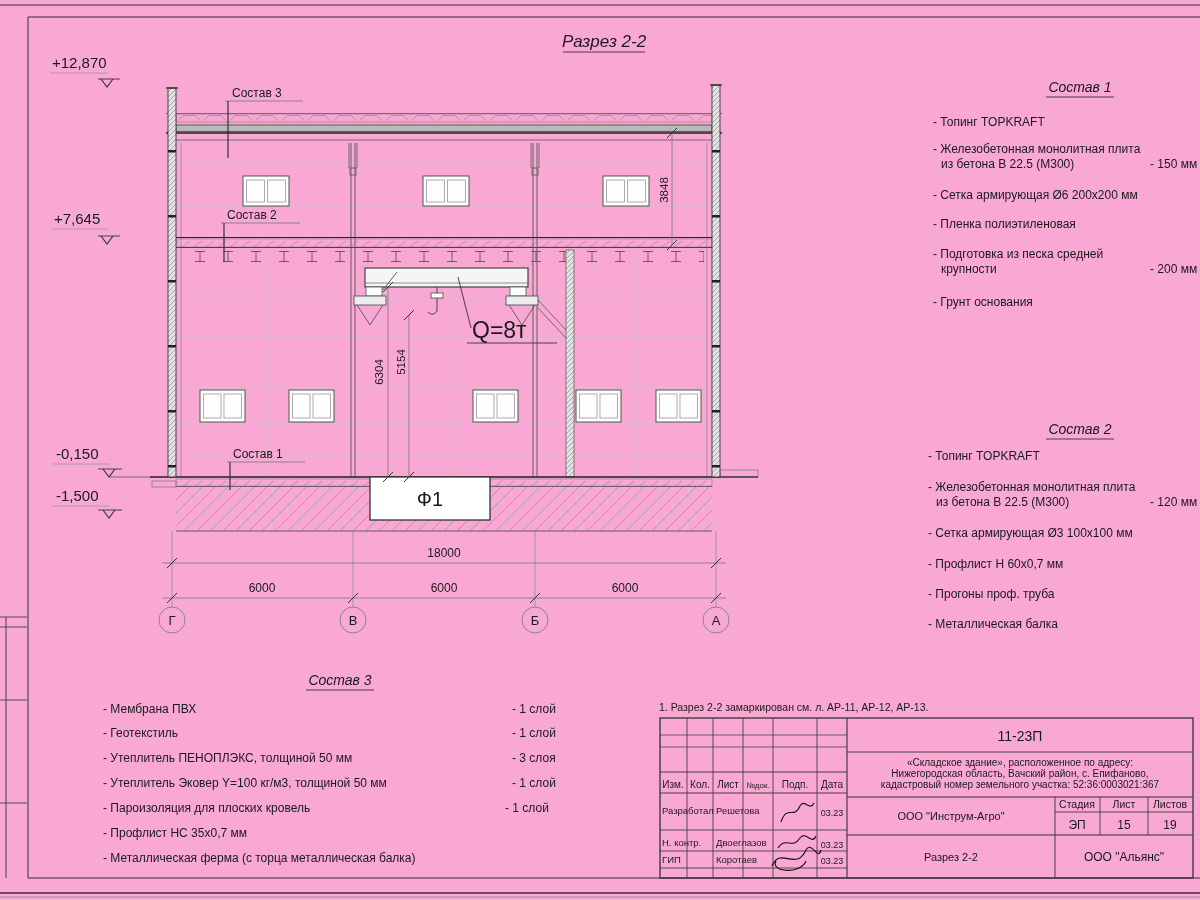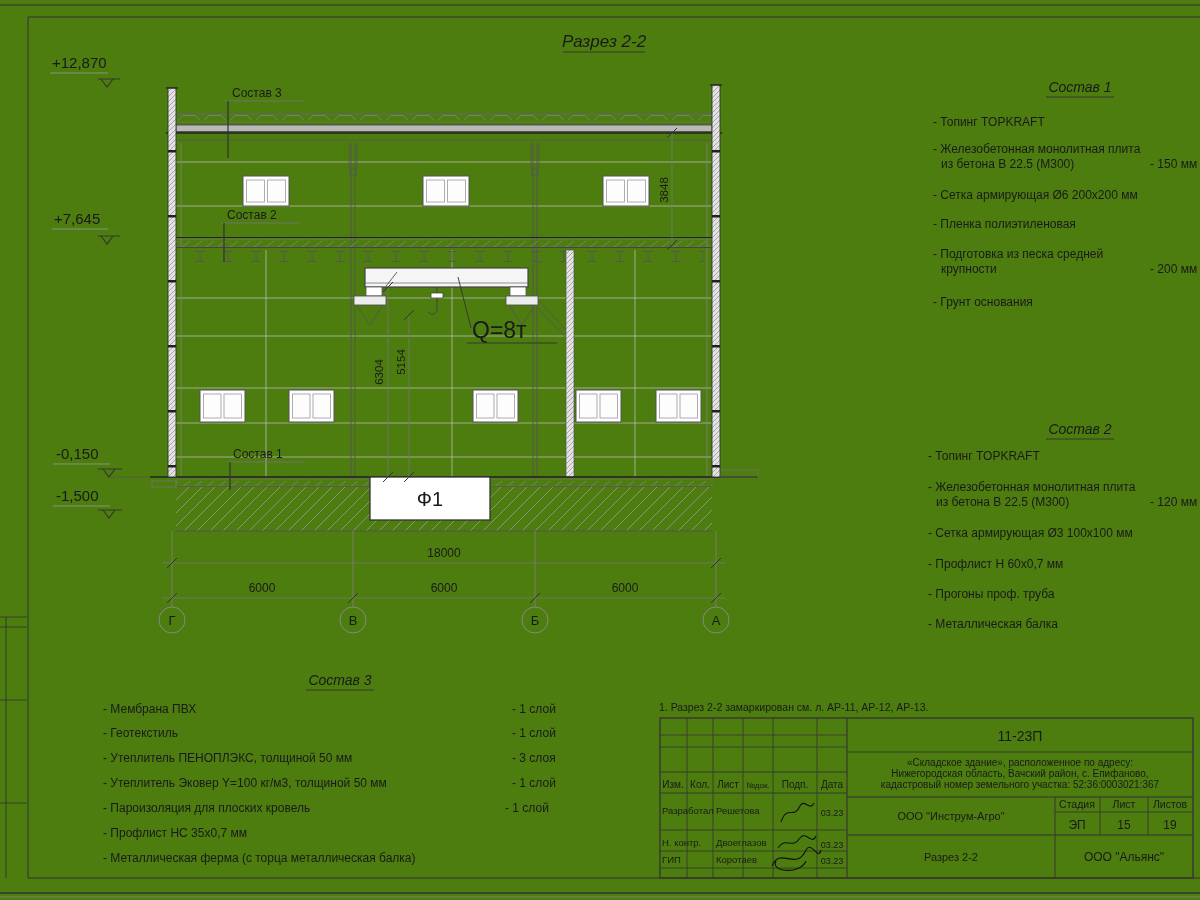--- a/index.html
+++ b/index.html
@@ -1,16 +1,16 @@
 <!DOCTYPE html>
 <html><head>
 <meta charset="utf-8">
 <style>
   html,body{margin:0;padding:0;background:#ffffff;}
-  .sheet{width:1200px;height:900px;position:relative;background:#4d7c0f;overflow:hidden;}
+  .sheet{width:1200px;height:900px;position:relative;background:#f9a8d4;overflow:hidden;}
   svg{display:block;font-family:"Liberation Sans", sans-serif;}
   text{fill:#1a1a1a;}
 </style>
 </head>
 <body>
 
 <div class="sheet">
 <svg width="1200" height="900" viewBox="0 0 1200 900">
   <defs>
     <pattern id="wallHatch" width="5" height="5" patternUnits="userSpaceOnUse">

